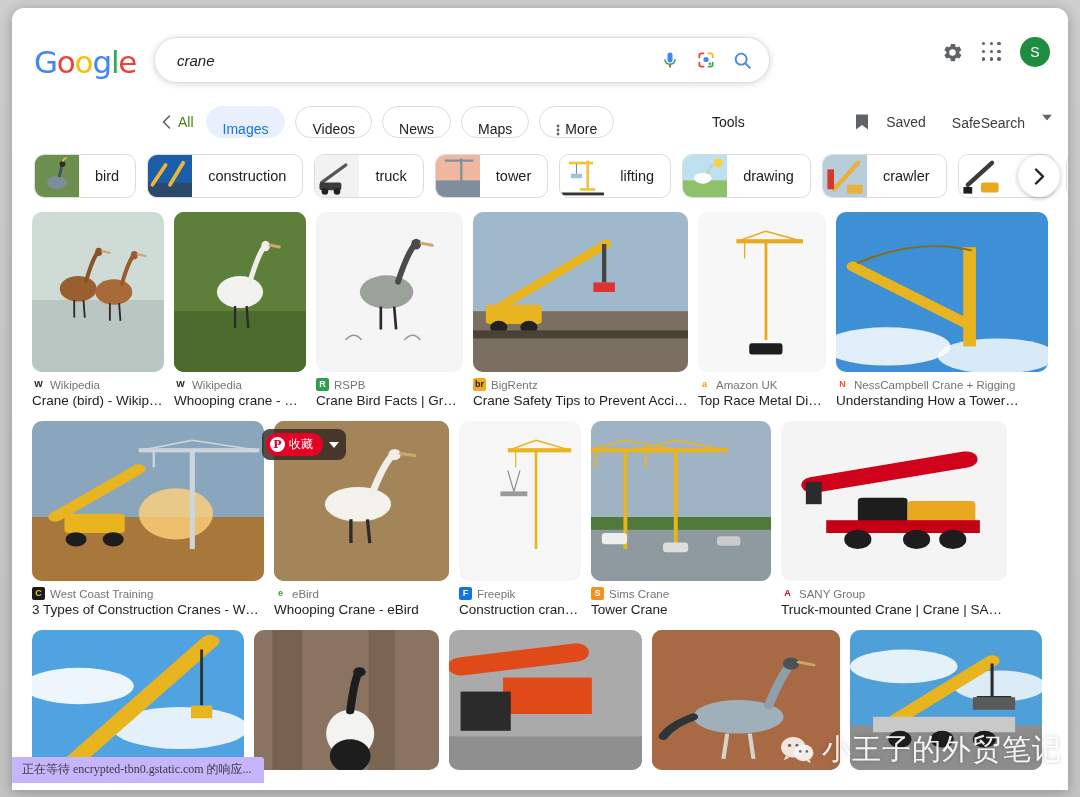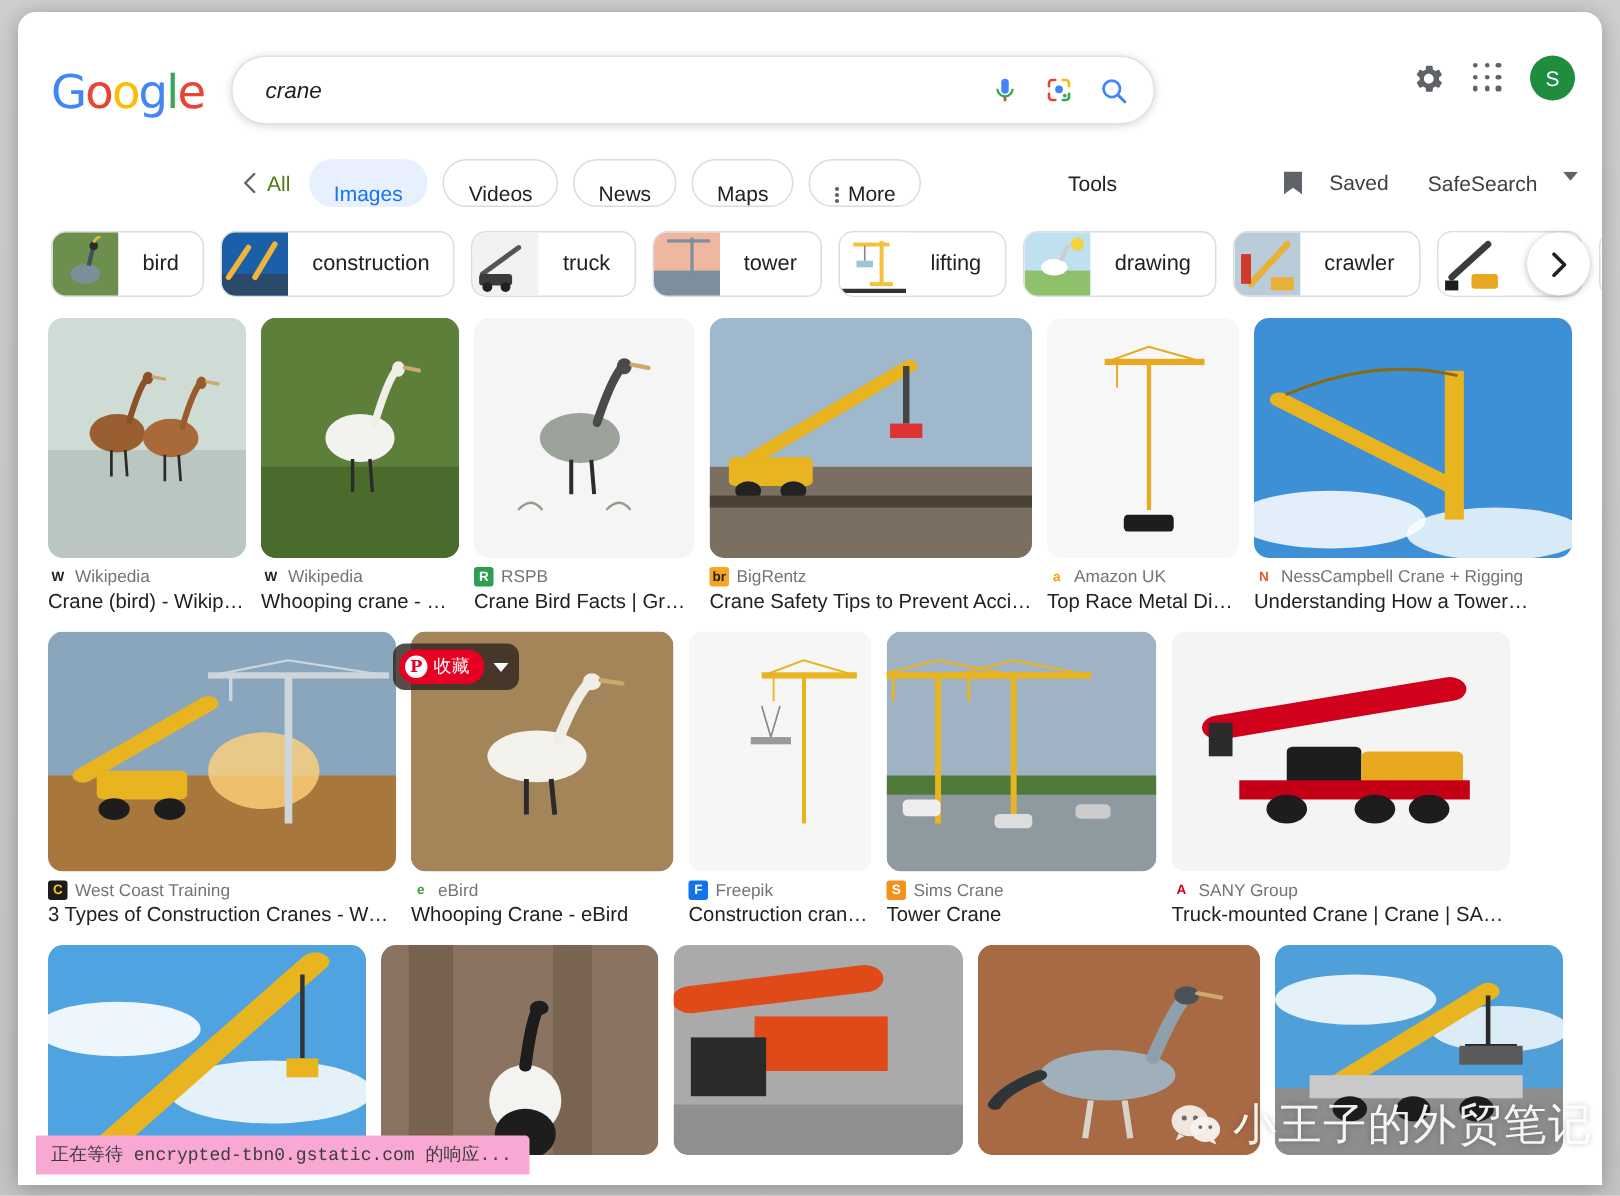--- a/index.html
+++ b/index.html
@@ -173,26 +173,26 @@
     width: 15px; height: 15px; border-radius: 50%;
     background: #fff; color: #e60023;
     display: flex; align-items: center; justify-content: center;
     font-size: 11px; font-weight: 700; font-family: "DejaVu Serif", serif;
   }
   .pin-caret { width: 0; height: 0; border-left: 5px solid transparent;
     border-right: 5px solid transparent; border-top: 6px solid #fff; }
 
   
   .statusbar {
-    position: absolute; left: 12px; bottom: 7px;
-    background: #f9a8d4; color: #3c3c3c;
+    position: absolute; left: 0; bottom: 7px;
+    background: #c4b5fd; color: #3c3c3c;
     font-size: 12px; padding: 4px 12px 5px 10px;
     border-top-right-radius: 3px;
     z-index: 40; white-space: nowrap;
-    font-family: Liberation Mono, monospace;
+    font-family: Liberation Serif, serif;
   }
 
   
   .watermark {
     position: absolute; right: 6px; bottom: 20px;
     display: flex; align-items: center; gap: 8px;
     z-index: 30; pointer-events: none;
   }
   .wm-text {
     font-family: "DejaVu Sans", sans-serif;

